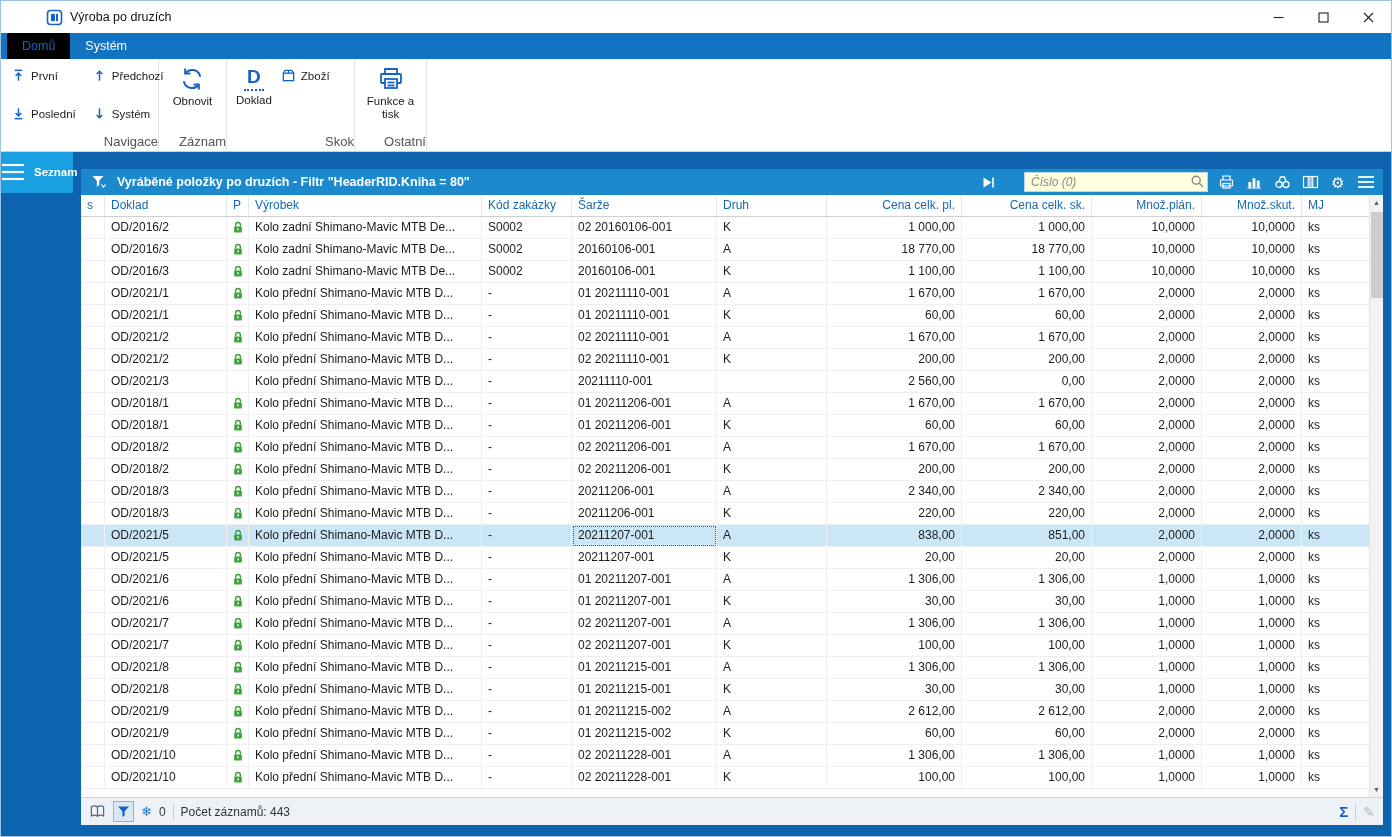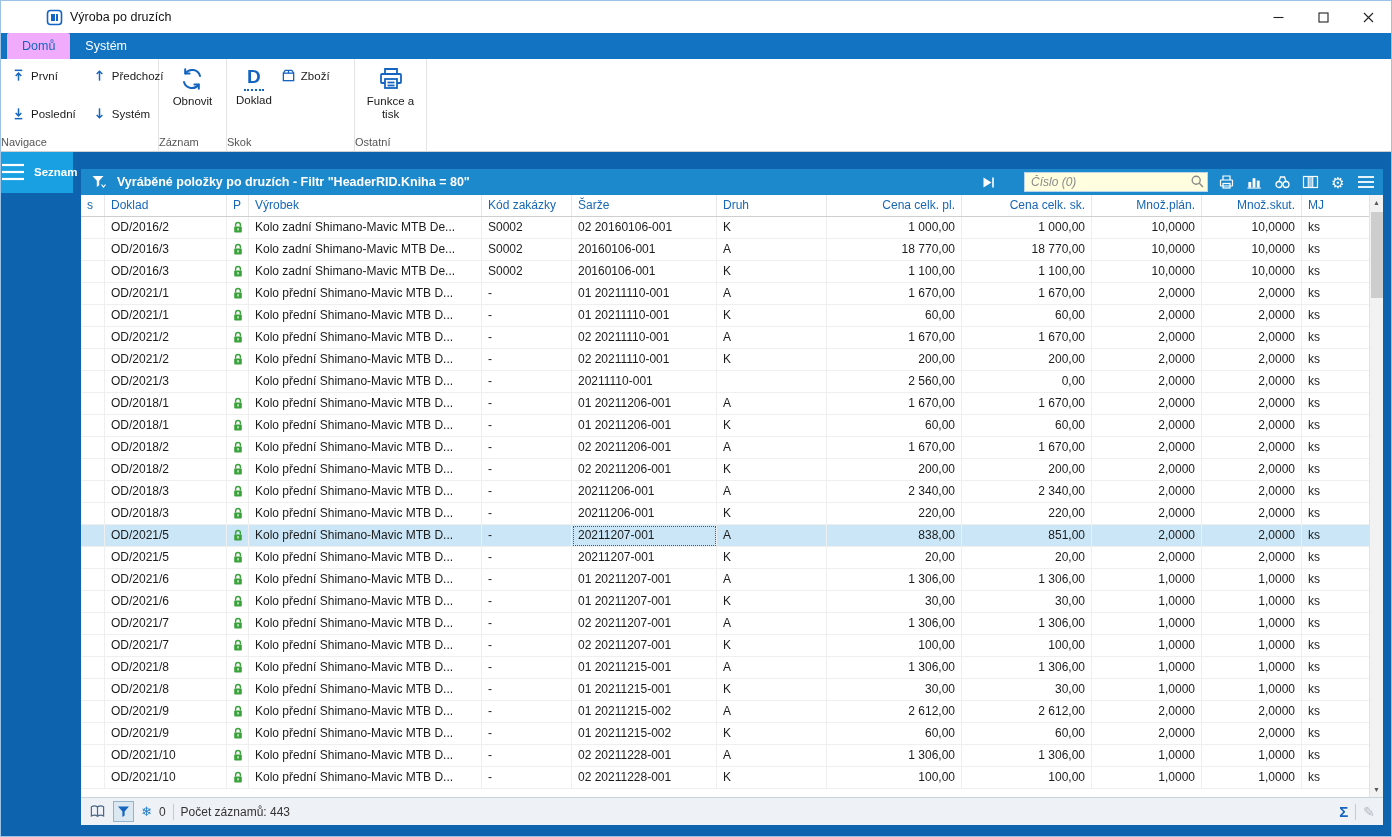--- a/index.html
+++ b/index.html
@@ -15,28 +15,28 @@
   
   .titlebar { height:32px; background:#fff; display:flex; align-items:center; flex:0 0 auto; }
   .title-left { display:flex; align-items:center; gap:7px; padding-left:9px; flex:1;margin-left:36px; }
   .title-text { font-size:12.5px; color:#111; }
   .win-controls { display:flex; height:100%; }
   .win-btn { width:45px; height:100%; display:flex; align-items:center; justify-content:center; }
 
   
   .ribbon-tabs { height:26px; background:#1173c2; display:flex; align-items:stretch; padding-left:6px; flex:0 0 auto; }
   .rtab { padding:0 15px; display:flex; align-items:center; font-size:12.5px; color:#fff; }
-  .rtab.active { background:#f0abfc; color:#1565c0; border-radius:2px 2px 0 0; }
+  .rtab.active { background:#000000; color:#1565c0; border-radius:2px 2px 0 0; }
 
   
   .ribbon-body { height:93px; background:#fff; display:flex; border-bottom:1px solid #d0d0d0; flex:0 0 auto; }
   .rgroup { display:flex; flex-direction:column; border-right:1px solid #e4e4e4; }
   .rgroup.fill { flex:1; border-right:none; }
   .rgroup-body { flex:1; display:flex; align-items:flex-start; }
-  .rgroup-label { height:17px; line-height:16px; font-size:11px; color:#555; text-align:left; }
+  .rgroup-label { height:17px; line-height:16px; font-size:13px; color:#555; text-align:right; }
   .nav-grid { display:grid; grid-template-columns:auto auto; column-gap:16px; row-gap:10px; padding:9px 12px 0 10px; }
   .rbtn-sm { display:flex; align-items:center; gap:5px; font-size:11.5px; color:#1a1a1a; white-space:nowrap; }
   .rbtn-lg { display:flex; flex-direction:column; align-items:center; gap:3px; padding:7px 9px 0; font-size:11.5px; color:#1a1a1a; text-align:center; }
   .rbtn-lg .lbl { line-height:1.15; }
   .d-letter { font-size:19px; font-weight:bold; color:#1565c0; border-bottom:2px dotted #1565c0; padding:0 3px 1px; line-height:22px; }
   .skok-body { display:flex; }
   .zbozi-btn { margin-top:9px; }
   .funkce-lbl { width:54px; }
 
   

